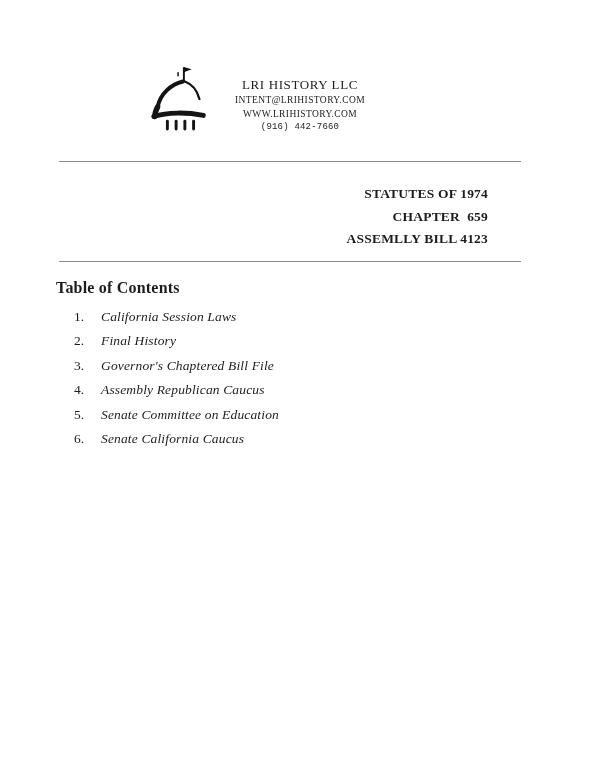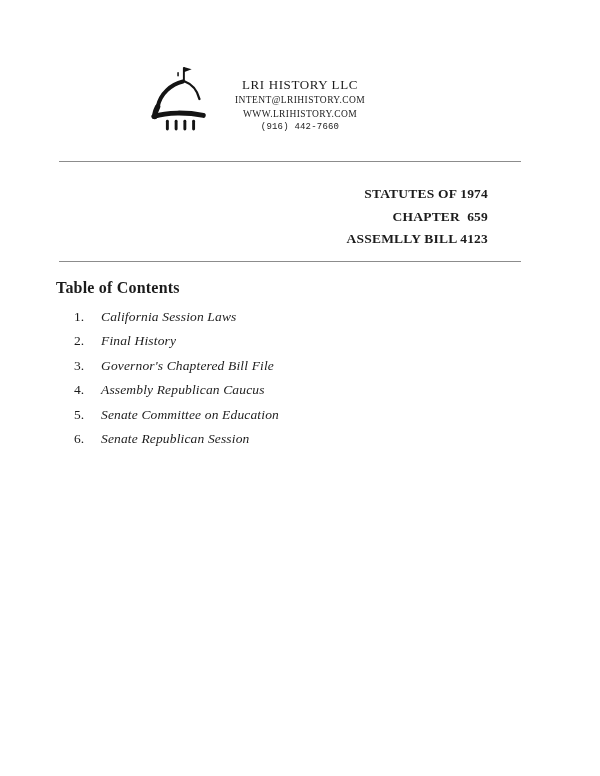--- a/index.html
+++ b/index.html
@@ -168,17 +168,17 @@
     <div class="toc-item">
       <span class="toc-num">4.</span>
       <span class="toc-label">Assembly Republican Caucus</span>
     </div>
     <div class="toc-item">
       <span class="toc-num">5.</span>
       <span class="toc-label">Senate Committee on Education</span>
     </div>
     <div class="toc-item">
       <span class="toc-num">6.</span>
-      <span class="toc-label">Senate Republican Session</span>
+      <span class="toc-label">Senate California Caucus</span>
     </div>
   </div>
 
 </div>
 
 </body></html>

